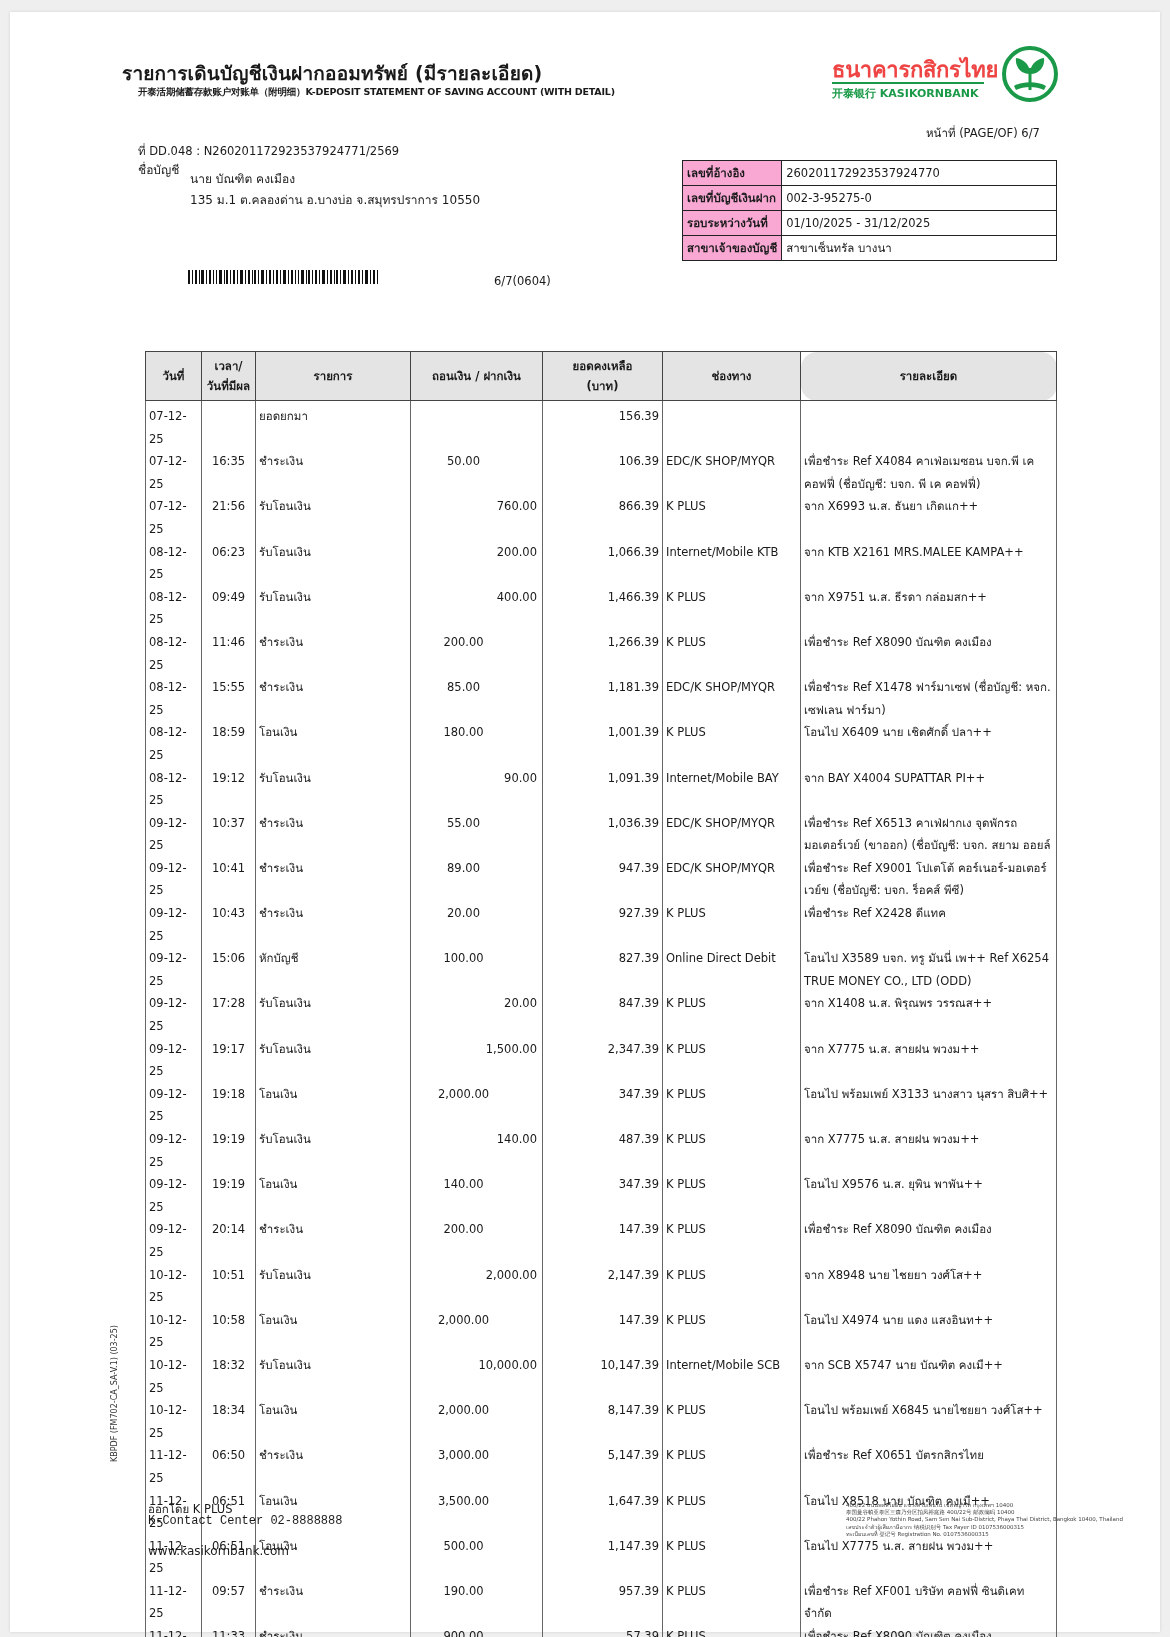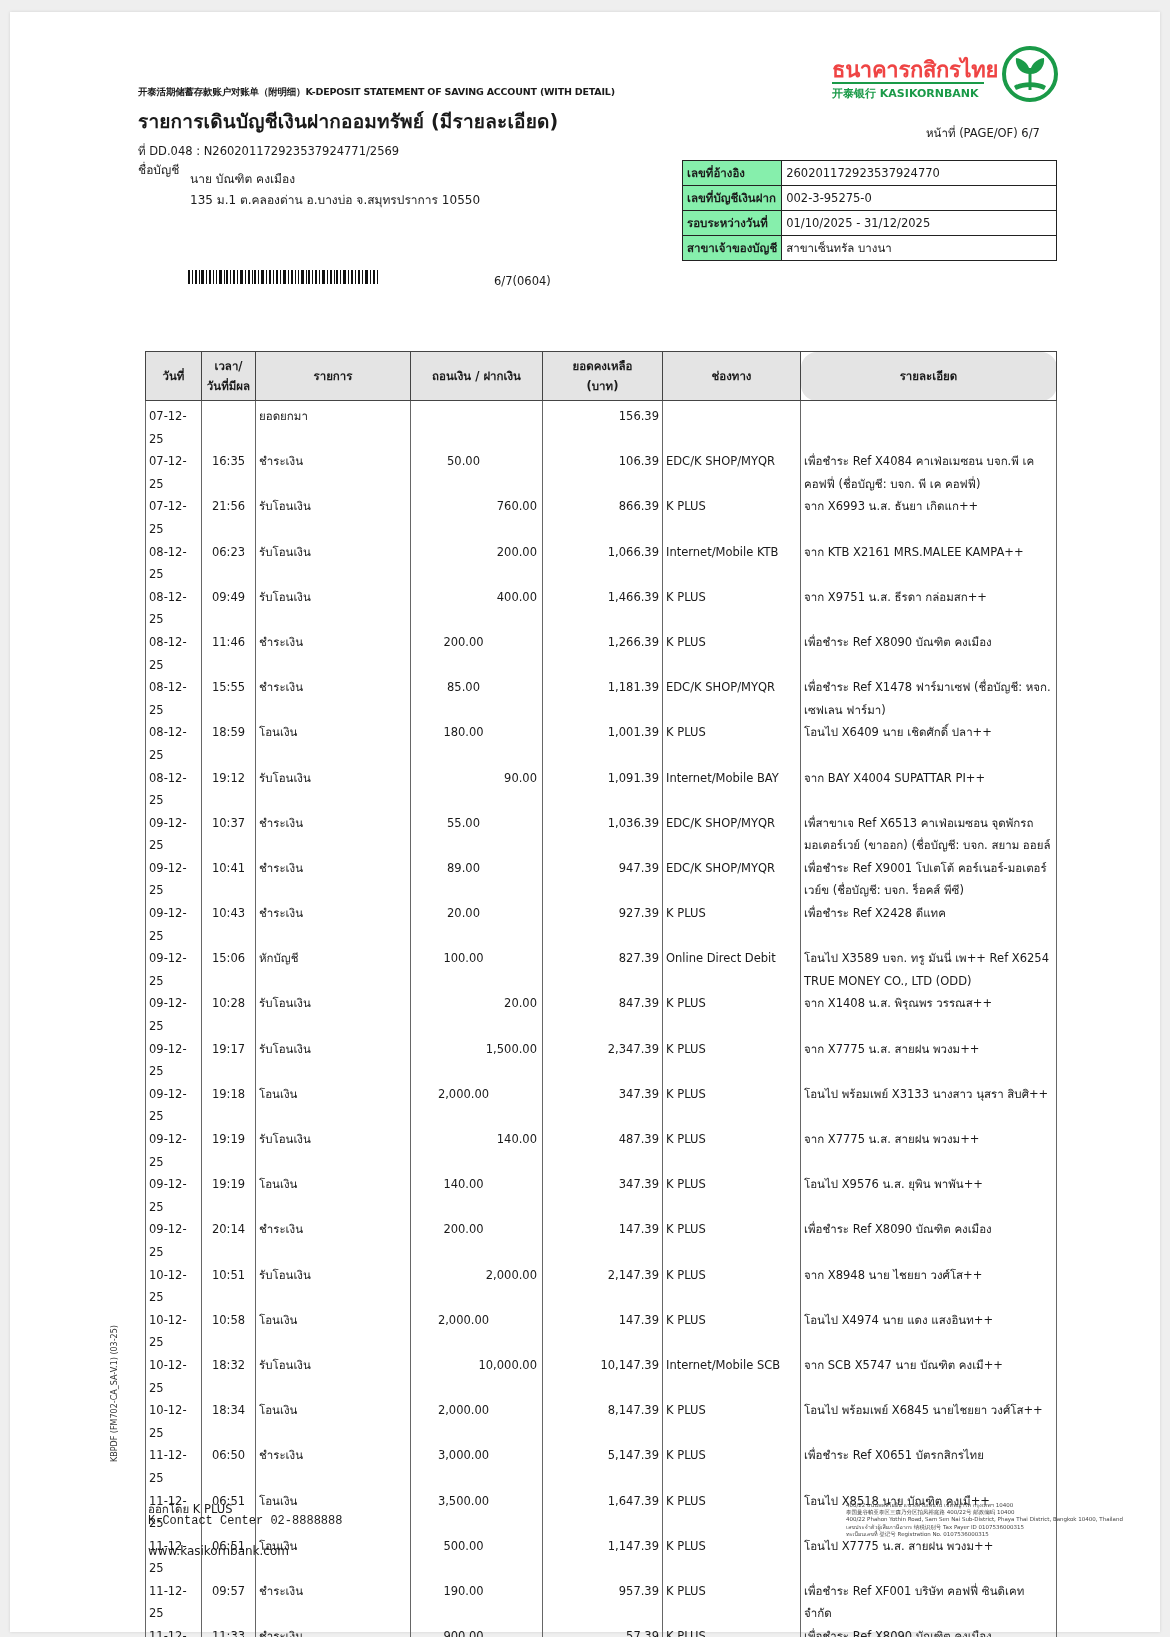--- a/index.html
+++ b/index.html
@@ -1,35 +1,35 @@
 <!DOCTYPE html>
 <html><head>
 <meta charset="utf-8">
 <style>
   html,body{margin:0;padding:0;}
   body{width:1170px;height:1637px;background:#efefef;font-family:"DejaVu Sans","Liberation Sans",sans-serif;color:#1a1a1a;overflow:hidden;}
   .sheet{position:absolute;left:10px;top:12px;width:1150px;height:1620px;background:#fff;box-shadow:0 0 3px rgba(0,0,0,.12);}
   .abs{position:absolute;}
-  .title-th{left:128px;top:46px;font-size:19px;font-weight:bold;letter-spacing:.2px;white-space:nowrap;margin-top:48px;}
+  .title-th{left:112px;top:46px;font-size:19px;font-weight:bold;letter-spacing:.2px;white-space:nowrap;}
   .title-en{left:128px;top:74px;font-size:9.5px;font-weight:bold;white-space:nowrap;letter-spacing:-.2px;}
   .logo{left:822px;top:30px;width:240px;height:76px;}
   .logo-th{position:absolute;left:0;top:10px;font-size:22px;font-weight:bold;color:#ef4444;letter-spacing:-.3px;white-space:nowrap;}
   .logo-line{position:absolute;left:0;top:40px;width:152px;height:2px;background:#1a9a48;}
   .logo-en{position:absolute;left:0;top:44px;font-size:11px;font-weight:bold;color:#1a9a48;white-space:nowrap;}
   .logo-mark{position:absolute;left:168px;top:2px;}
   .page-of{left:916px;top:112px;font-size:11.5px;white-space:nowrap;}
   .docno{left:128px;top:130px;font-size:11.5px;white-space:nowrap;}
   .acct-label{left:128px;top:148px;font-size:12px;white-space:nowrap;}
   .acct-name{left:180px;top:157px;font-size:12px;white-space:nowrap;}
   .acct-addr{left:180px;top:178px;font-size:12px;white-space:nowrap;}
   .barcode{left:178px;top:258px;width:192px;height:14px;}
   .barcode-text{left:484px;top:262px;font-size:11.5px;}
   table.info{position:absolute;left:672px;top:148px;border-collapse:collapse;font-size:11.5px;}
   table.info td{border:1.4px solid #222;height:24px;padding:0 4px;white-space:nowrap;}
-  table.info td.k{background:#86efac;font-weight:bold;width:88px;}
+  table.info td.k{background:#f9a8d4;font-weight:bold;width:88px;}
   table.info td.v{width:266px;}
   table.tx{position:absolute;left:135px;top:339px;width:911px;border-collapse:collapse;font-size:11.5px;table-layout:fixed;}
   table.tx th{background:#e4e4e4;border:1.2px solid #444;font-weight:bold;height:48px;font-size:11.5px;line-height:20px;text-align:center;padding:0 2px;}
   table.tx td{border-left:1.2px solid #666;border-right:1.2px solid #666;vertical-align:top;padding:0 3px;line-height:22.6px;}
   table.tx tr:last-child td{border-bottom:1.2px solid #444;}
   table.tx tr.first td{padding-top:4px;}
   td.c-date{width:52px;}
   td.c-time{text-align:center;}
   td.c-amt{position:relative;}
   .amt-w{display:block;text-align:center;padding-right:26px;}
@@ -278,21 +278,21 @@
         </tr>
         <tr>
           <td class="c-date">09-12-25</td>
           <td class="c-time">10:37</td>
           <td class="c-type">ชำระเงิน</td>
           <td class="c-amt">
             <span class="amt-w">55.00</span>
           </td>
           <td class="c-bal">1,036.39</td>
           <td class="c-chan" style="white-space:pre-line">EDC/K SHOP/MYQR</td>
-          <td class="c-det" style="white-space:pre-line">เพื่สาขาเจ Ref X6513 คาเฟ่อเมซอน จุดพักรถ
+          <td class="c-det" style="white-space:pre-line">เพื่อชำระ Ref X6513 คาเฟ่ฝากเง จุดพักรถ
 มอเตอร์เวย์ (ขาออก) (ชื่อบัญชี: บจก. สยาม ออยล์</td>
         </tr>
         <tr>
           <td class="c-date">09-12-25</td>
           <td class="c-time">10:41</td>
           <td class="c-type">ชำระเงิน</td>
           <td class="c-amt">
             <span class="amt-w">89.00</span>
           </td>
           <td class="c-bal">947.39</td>
@@ -318,21 +318,21 @@
           <td class="c-amt">
             <span class="amt-w">100.00</span>
           </td>
           <td class="c-bal">827.39</td>
           <td class="c-chan" style="white-space:pre-line">Online Direct Debit</td>
           <td class="c-det" style="white-space:pre-line">โอนไป X3589 บจก. ทรู มันนี่ เพ++ Ref X6254
 TRUE MONEY CO., LTD (ODD)</td>
         </tr>
         <tr>
           <td class="c-date">09-12-25</td>
-          <td class="c-time">10:28</td>
+          <td class="c-time">17:28</td>
           <td class="c-type">รับโอนเงิน</td>
           <td class="c-amt">
             <span class="amt-d">20.00</span>
           </td>
           <td class="c-bal">847.39</td>
           <td class="c-chan" style="white-space:pre-line">K PLUS</td>
           <td class="c-det" style="white-space:pre-line">จาก X1408 น.ส. พิรุณพร วรรณส++</td>
         </tr>
         <tr>
           <td class="c-date">09-12-25</td>

